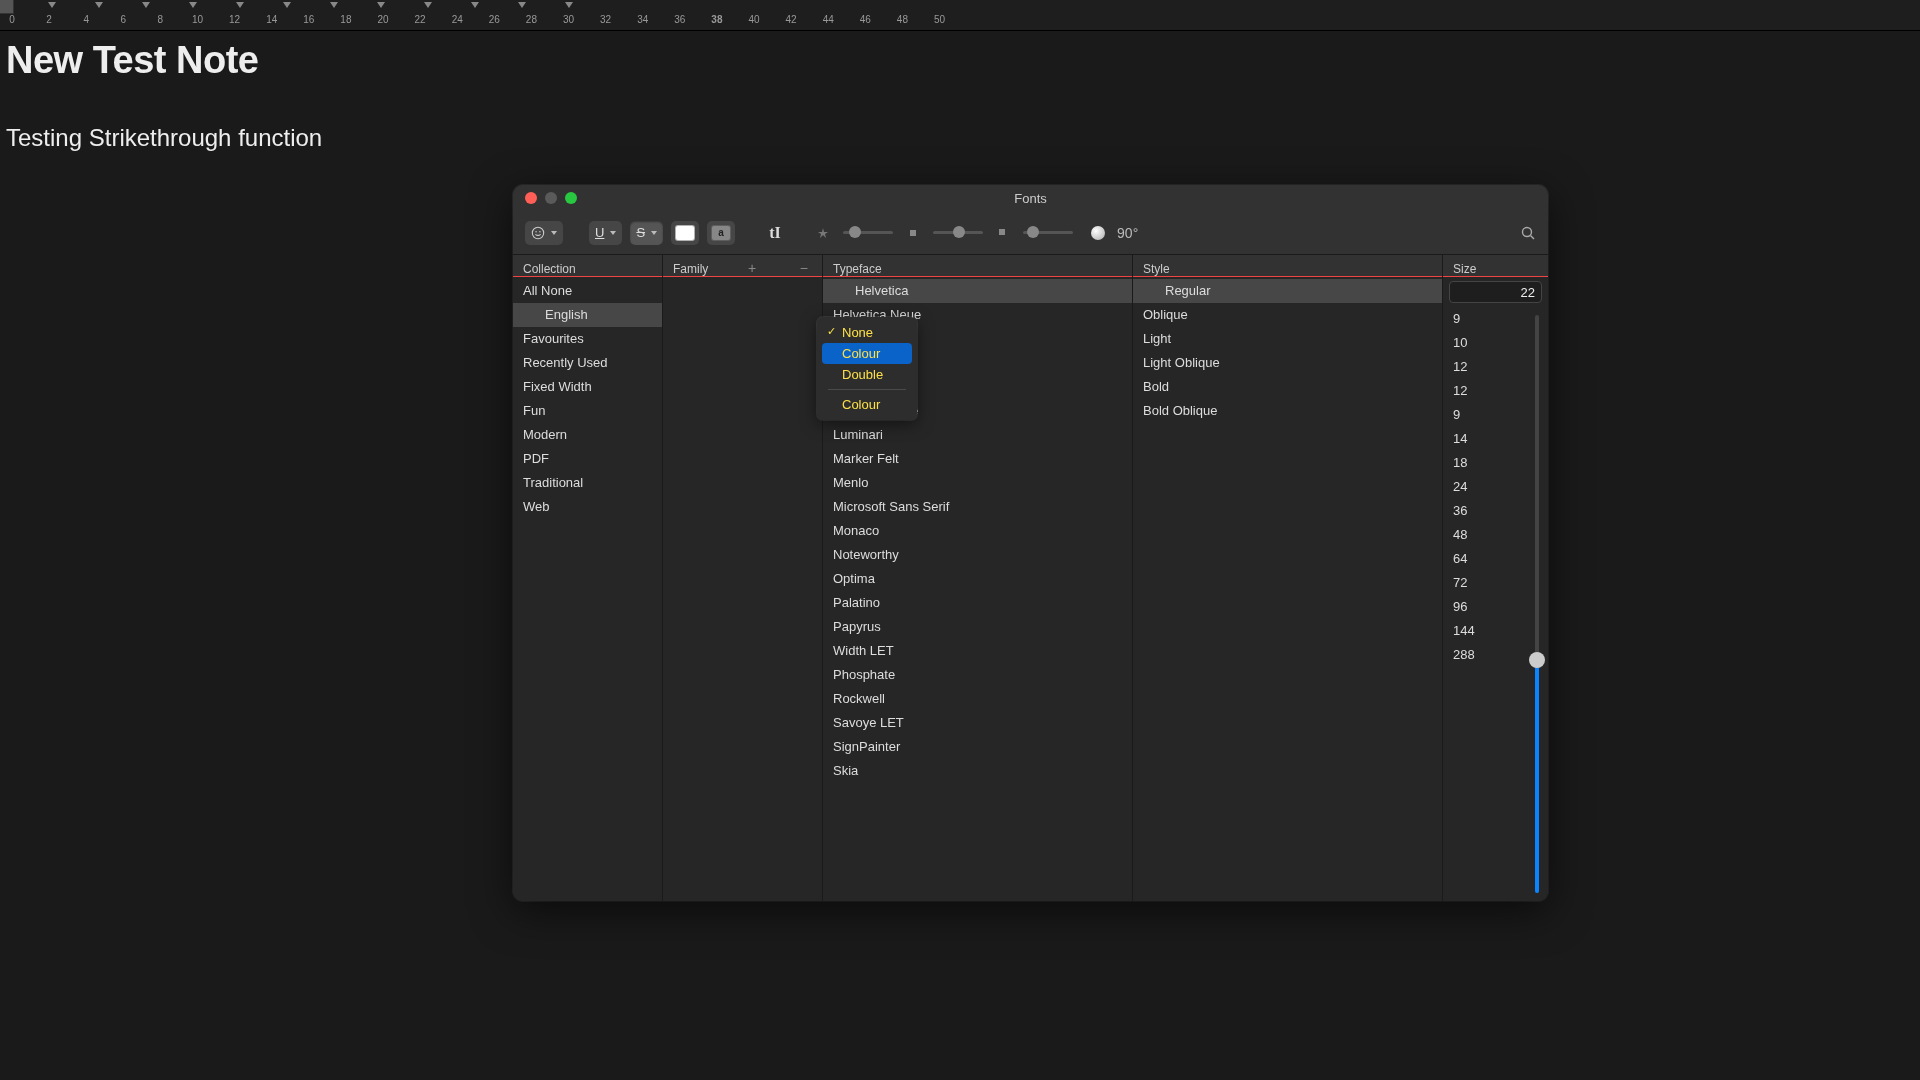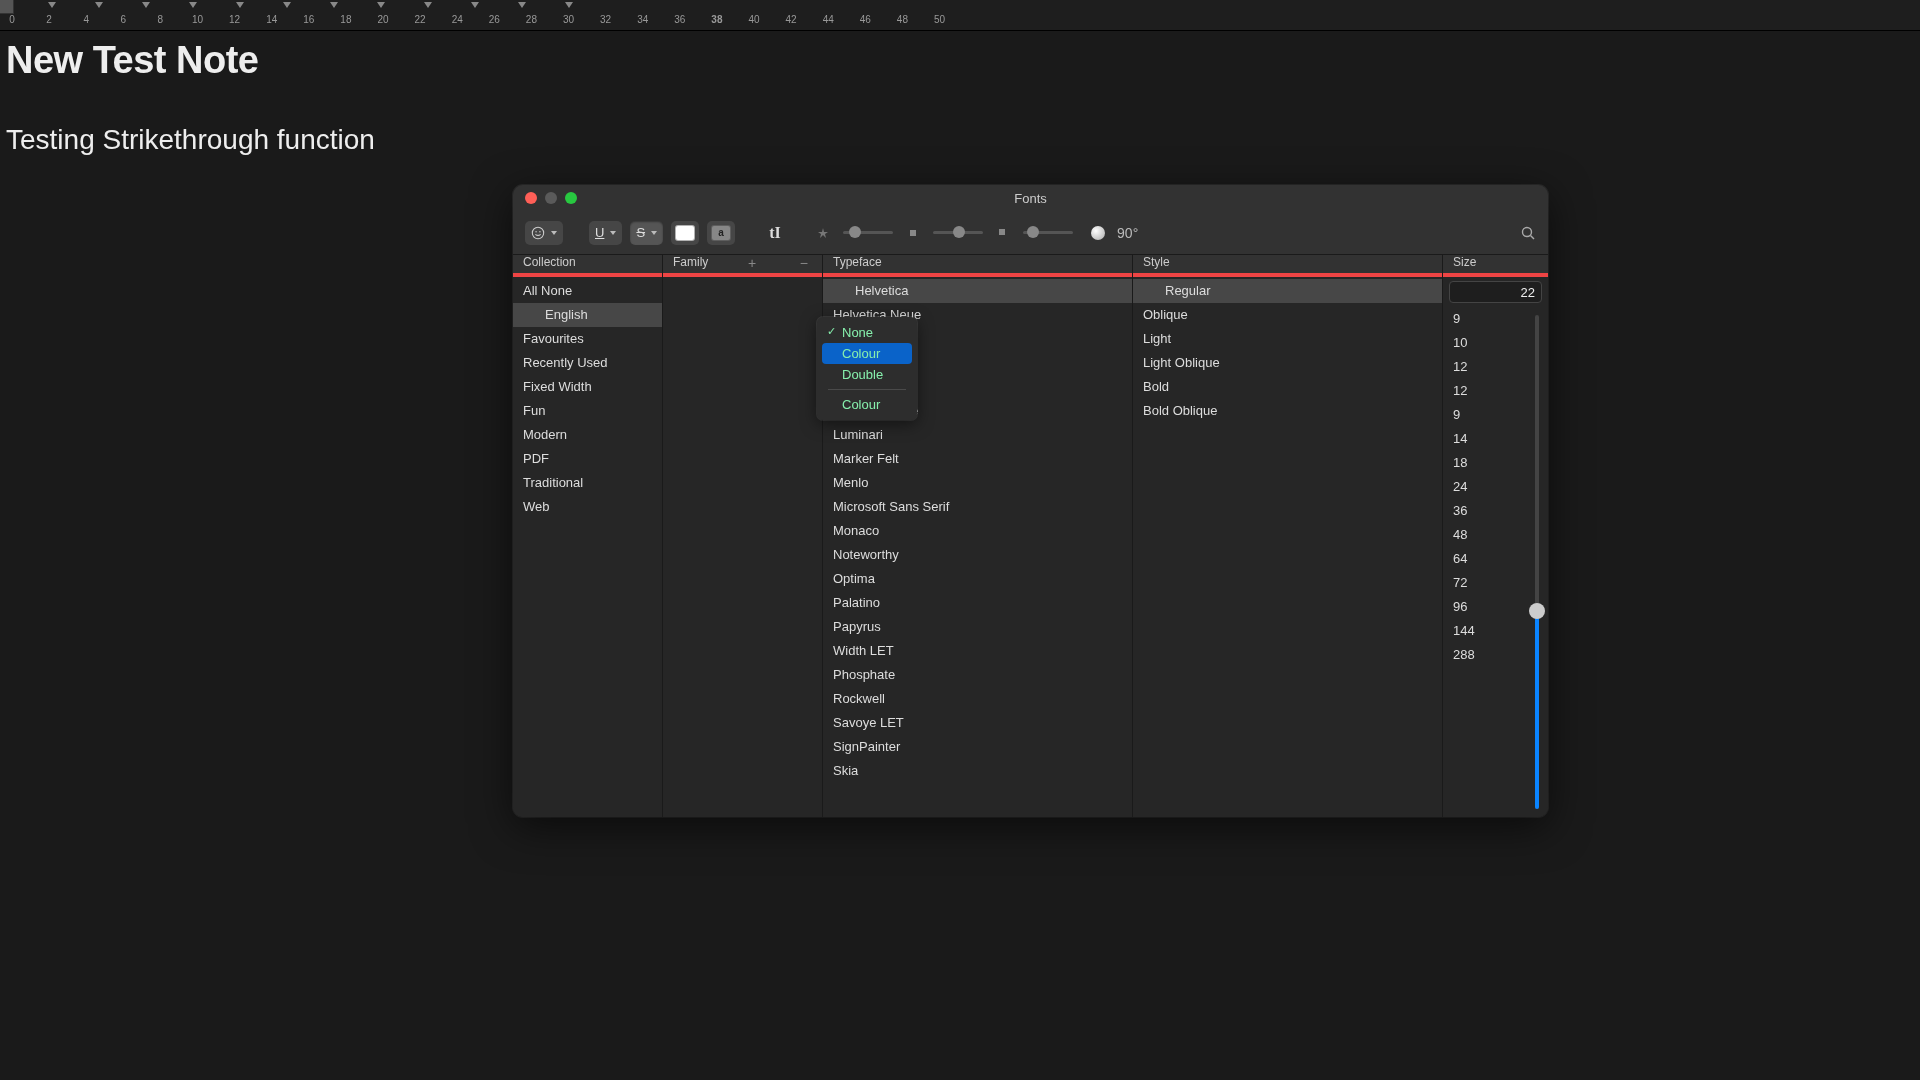--- a/index.html
+++ b/index.html
@@ -69,30 +69,30 @@
       padding: 8px 6px;
       color: #eee;
     }
     .doc-title {
       font-size: 38px;
       font-weight: 600;
       letter-spacing: -0.5px;
       margin-bottom: 42px;
     }
     .doc-body {
-      font-size: 28px;
+      font-size: 24px;
       font-weight: 400;
     }
     
     .fonts-panel {
       position: absolute;
       left: 513px;
       top: 185px;
       width: 1035px;
-      height: 632px;
+      height: 716px;
       background: #2b2b2b;
       border-radius: 10px;
       box-shadow: 0 10px 40px rgba(0,0,0,0.6), 0 0 0 1px rgba(255,255,255,0.08);
       display: flex;
       flex-direction: column;
       overflow: hidden;
     }
     .panel-titlebar {
       height: 26px;
       display: flex;
@@ -210,23 +210,23 @@
       border-right: 1px solid #1a1a1a;
     }
     .col-collection { width: 150px; }
     .col-family { width: 160px; position: relative; }
     .col-typeface { flex: 1; }
     .col-style { width: 310px; }
     .col-size { width: 105px; border-right: none; display: flex; flex-direction: column; }
     .col-header {
       height: 22px;
       background: #323232;
-      border-bottom: 4px solid #ef4444;
-      display: flex;
-      align-items: flex-start;
+      border-bottom: 1px solid #ef4444;
+      display: flex;
+      align-items: flex-end;
       padding: 0 10px;
       color: #ccc;
       font-size: 12px;
       font-weight: 500;
     }
     .col-header .plus, .col-header .minus {
       margin-left: auto;
       color: #888;
       font-size: 14px;
       padding: 0 4px;
@@ -310,21 +310,21 @@
       top: 62px;
       width: 100px;
       background: #2d2d2d;
       border-radius: 6px;
       box-shadow: 0 4px 16px rgba(0,0,0,0.5), 0 0 0 1px rgba(255,255,255,0.1);
       padding: 5px;
       z-index: 10;
     }
     .popup-item {
       padding: 3px 10px 3px 20px;
-      color: #86efac;
+      color: #fde047;
       font-size: 13px;
       border-radius: 4px;
       position: relative;
     }
     .popup-item.checked::before {
       content: "✓";
       position: absolute;
       left: 5px;
       font-size: 11px;
     }

